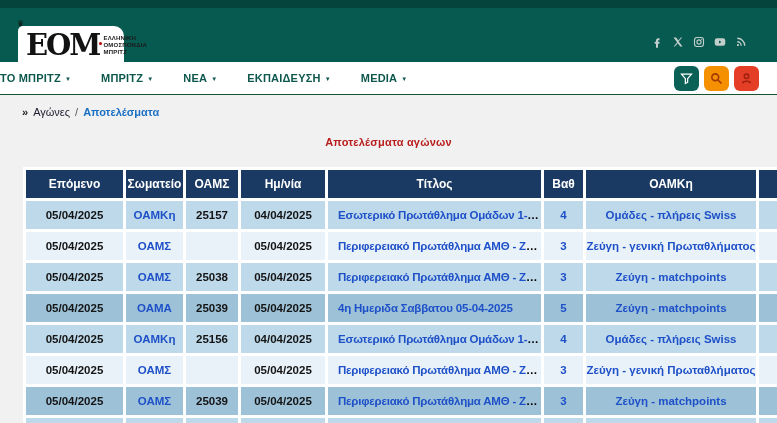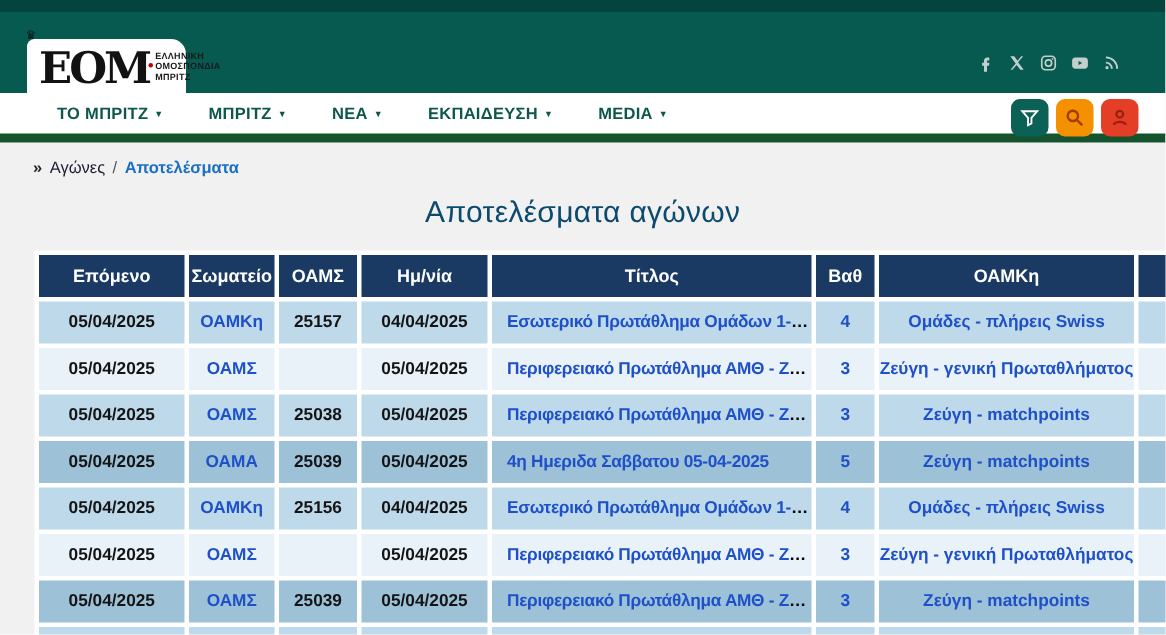--- a/index.html
+++ b/index.html
@@ -27,22 +27,22 @@
   .logo-dot { position:absolute; bottom:0; right:-3px; width:3px; height:3px; background:#c00000; border-radius:50%; }
   .logo-lines { margin-left:4px; display:flex; flex-direction:column; justify-content:center; }
   .logo-lines span { font-size:6px; font-weight:bold; color:#1a1a1a; line-height:7px; letter-spacing:.2px; }
 
   .social { position:absolute; right:30px; top:28px; display:flex; align-items:center; gap:9px; }
   .social .s-icon { width:12px; height:12px; display:block; cursor:pointer; }
   .social svg { width:12px; height:12px; display:block; }
 
   
   .navbar {
-    height:33px; background:#ffffff; border-bottom:6px solid #14532d;
-    display:flex; align-items:center; padding-left:38px; position:relative;
+    height:33px; background:#ffffff; border-bottom:1px solid #14532d;
+    display:flex; align-items:center; position:relative;
   }
   .nav-item {
     font-size:11px; font-weight:bold; color:#0d574c; text-decoration:none;
     margin-right:30px; display:flex; align-items:center; gap:4px; cursor:pointer; letter-spacing:.2px;
   }
   .chev { font-size:6px; color:#0d574c; transform:translateY(1px); }
   .nav-tools { position:absolute; right:18px; top:4px; display:flex; gap:5px; }
   .tool-btn { width:25px; height:25px; border:none; border-radius:6px; display:flex; align-items:center; justify-content:center; cursor:pointer; padding:0; }
   .tool-btn svg { width:15px; height:15px; }
   .btn-filter { background:#0b6156; }
@@ -52,21 +52,21 @@
   
   .content { padding:0 22px; }
   .breadcrumb { margin-top:10px; height:14px; font-size:11px; display:flex; align-items:center; gap:5px; }
   .bc-prefix { color:#222; font-weight:bold; }
   .bc-section { color:#1c1c2e; font-weight:normal; text-decoration:none; cursor:pointer; }
   .bc-sep { color:#555; }
   .bc-current { color:#1a6fc4; font-weight:bold; text-decoration:none; cursor:pointer; }
 
   .title-row { margin-top:10px; height:26px; position:relative; }
   .page-title {
-    text-align:center; font-size:20px; font-weight:normal; color:#0c4a6e;
+    text-align:center; font-size:11px; font-weight:bold; color:#b91c1c;
     line-height:26px; letter-spacing:.2px;
   }
   .next-btn {
     position:absolute; right:0; top:0; height:25px; padding:0 11px;
     background:#ffffff; border:1px solid #e4e4e4; border-radius:4px;
     font-family:"Liberation Sans",sans-serif;
     font-size:10.5px; font-weight:bold; color:#16355f; cursor:pointer;
     box-shadow:0 1px 2px rgba(0,0,0,.08);
   }
 

